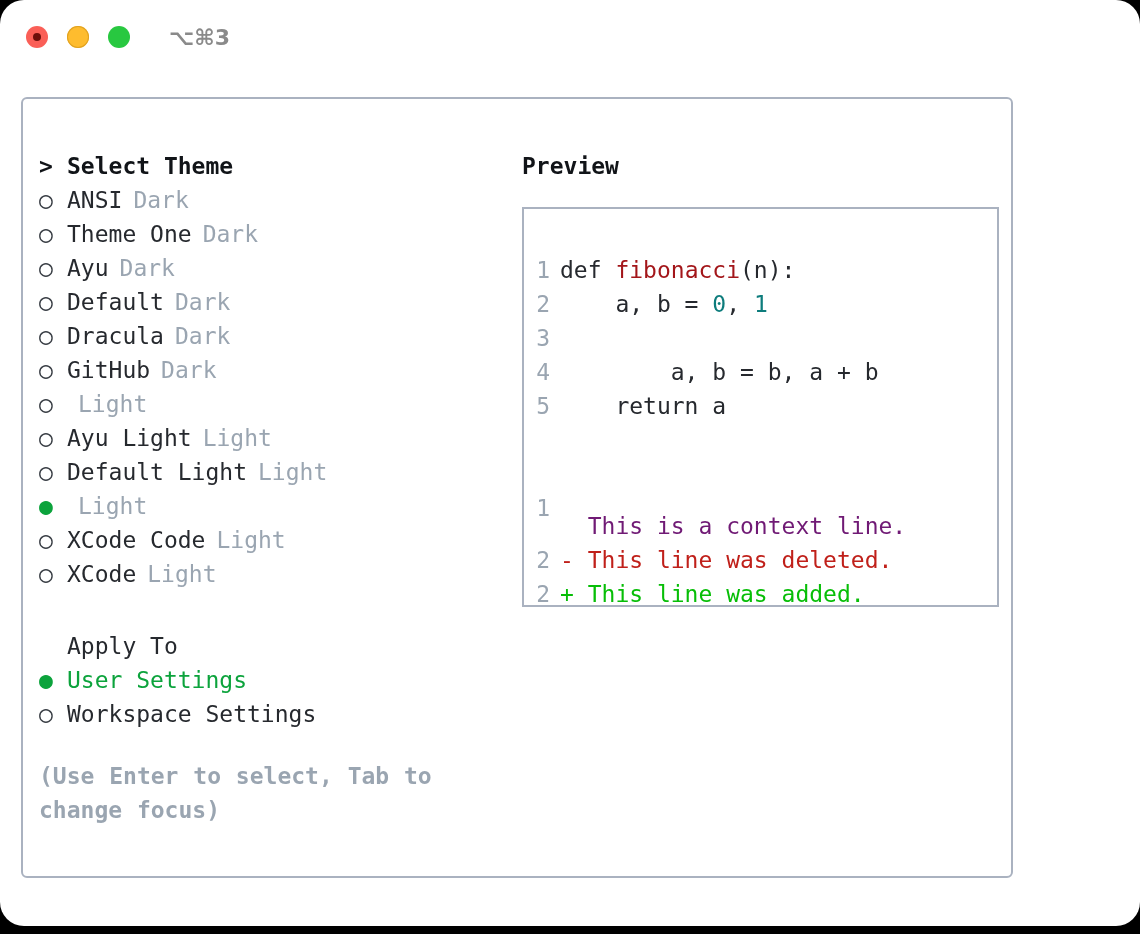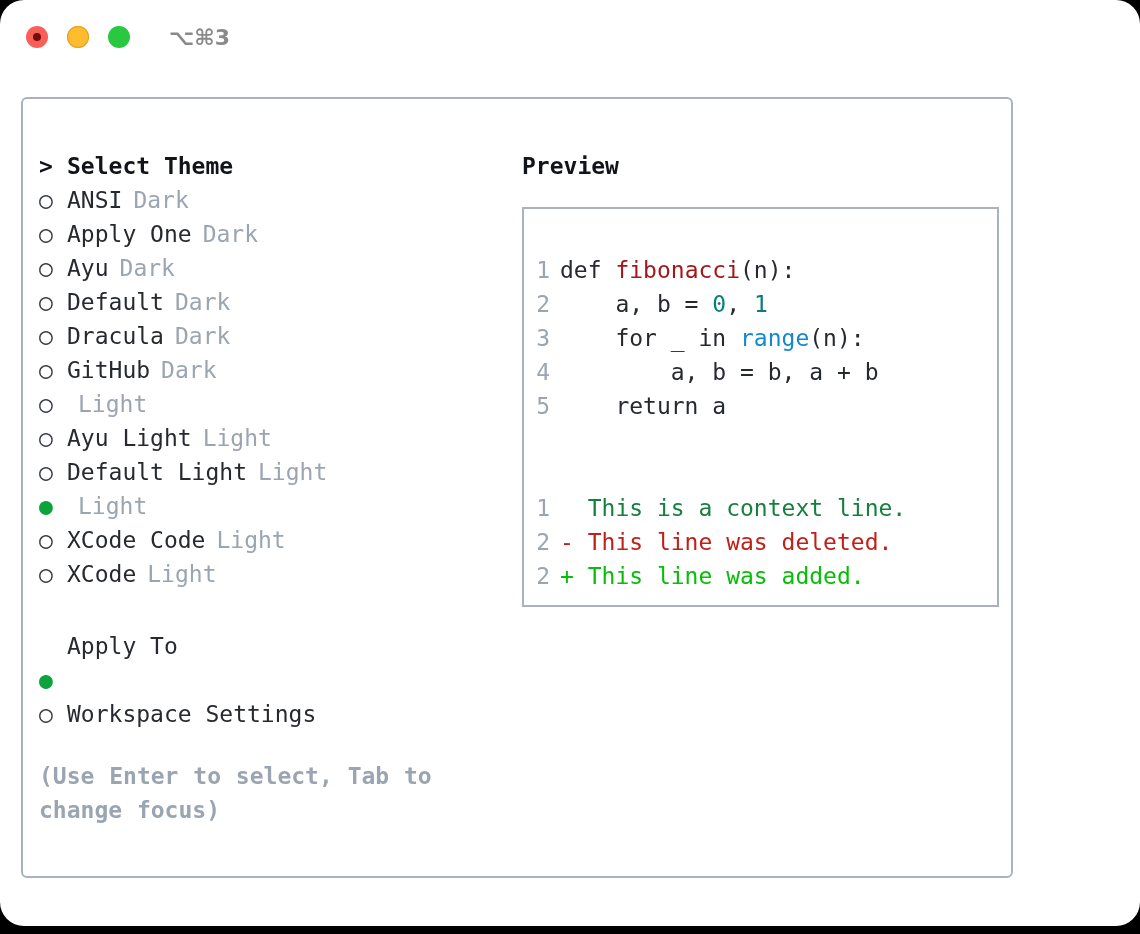--- a/index.html
+++ b/index.html
@@ -181,21 +181,21 @@
   }
   .codetext { color: #26292e; }
   .tok-kw   { color: #26292e; }
   .tok-fn   { color: #a3161a; }
   .tok-num  { color: #0d7c7c; }
   .tok-call { color: #1389cc; }
   .tok-plain{ color: #26292e; }
 
   .blank-line { height: 34px; }
 
-  .diff-ctx { color: #15803d; }
+  .diff-ctx { color: #701a75; margin-top: 18px; }
   .diff-del { color: #c0201a; }
   .diff-add { color: #07be07; }
 </style>
 </head>
 <body>
 
 <div class="window">
 
   <div class="titlebar">
     <div class="traffic">
@@ -216,21 +216,21 @@
       </div>
 
       <div class="row">
         <span class="marker">○</span>
         <span class="label">ANSI</span>
         <span class="suffix">Dark</span>
       </div>
 
       <div class="row">
         <span class="marker">○</span>
-        <span class="label">Apply One</span>
+        <span class="label">Theme One</span>
         <span class="suffix">Dark</span>
       </div>
 
       <div class="row">
         <span class="marker">○</span>
         <span class="label">Ayu</span>
         <span class="suffix">Dark</span>
       </div>
 
       <div class="row">
@@ -287,20 +287,21 @@
 
       <div class="section-gap"></div>
 
       <div class="row">
         <span class="marker marker-blank"> </span>
         <span class="label">Apply To</span>
       </div>
 
       <div class="row selected">
         <span class="marker">●</span>
+        <span class="label">User Settings</span>
       </div>
 
       <div class="row">
         <span class="marker">○</span>
         <span class="label">Workspace Settings</span>
       </div>
 
       <div class="hint">(Use Enter to select, Tab to change focus)</div>
 
     </div>
@@ -316,21 +317,20 @@
           <span class="codetext"><span class="tok-kw">def </span><span class="tok-fn">fibonacci</span><span class="tok-plain">(n):</span></span>
         </div>
 
         <div class="code-line">
           <span class="lineno">2</span>
           <span class="codetext"><span class="tok-plain">    a, b = </span><span class="tok-num">0</span><span class="tok-plain">, </span><span class="tok-num">1</span></span>
         </div>
 
         <div class="code-line">
           <span class="lineno">3</span>
-          <span class="codetext"><span class="tok-kw">    for _ in </span><span class="tok-call">range</span><span class="tok-plain">(n):</span></span>
         </div>
 
         <div class="code-line">
           <span class="lineno">4</span>
           <span class="codetext"><span class="tok-plain">        a, b = b, a + b</span></span>
         </div>
 
         <div class="code-line">
           <span class="lineno">5</span>
           <span class="codetext"><span class="tok-kw">    return a</span></span>

